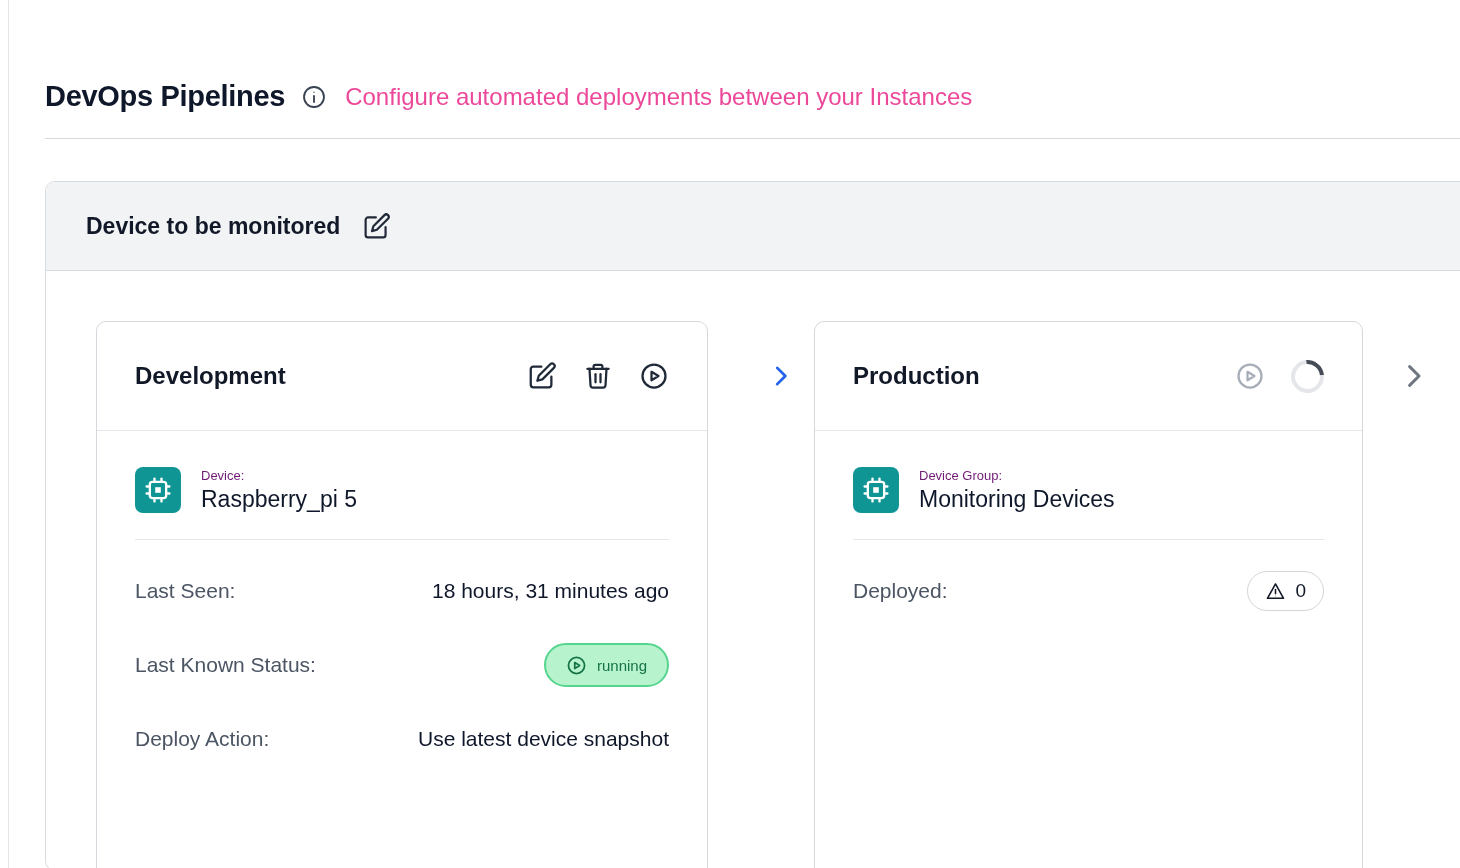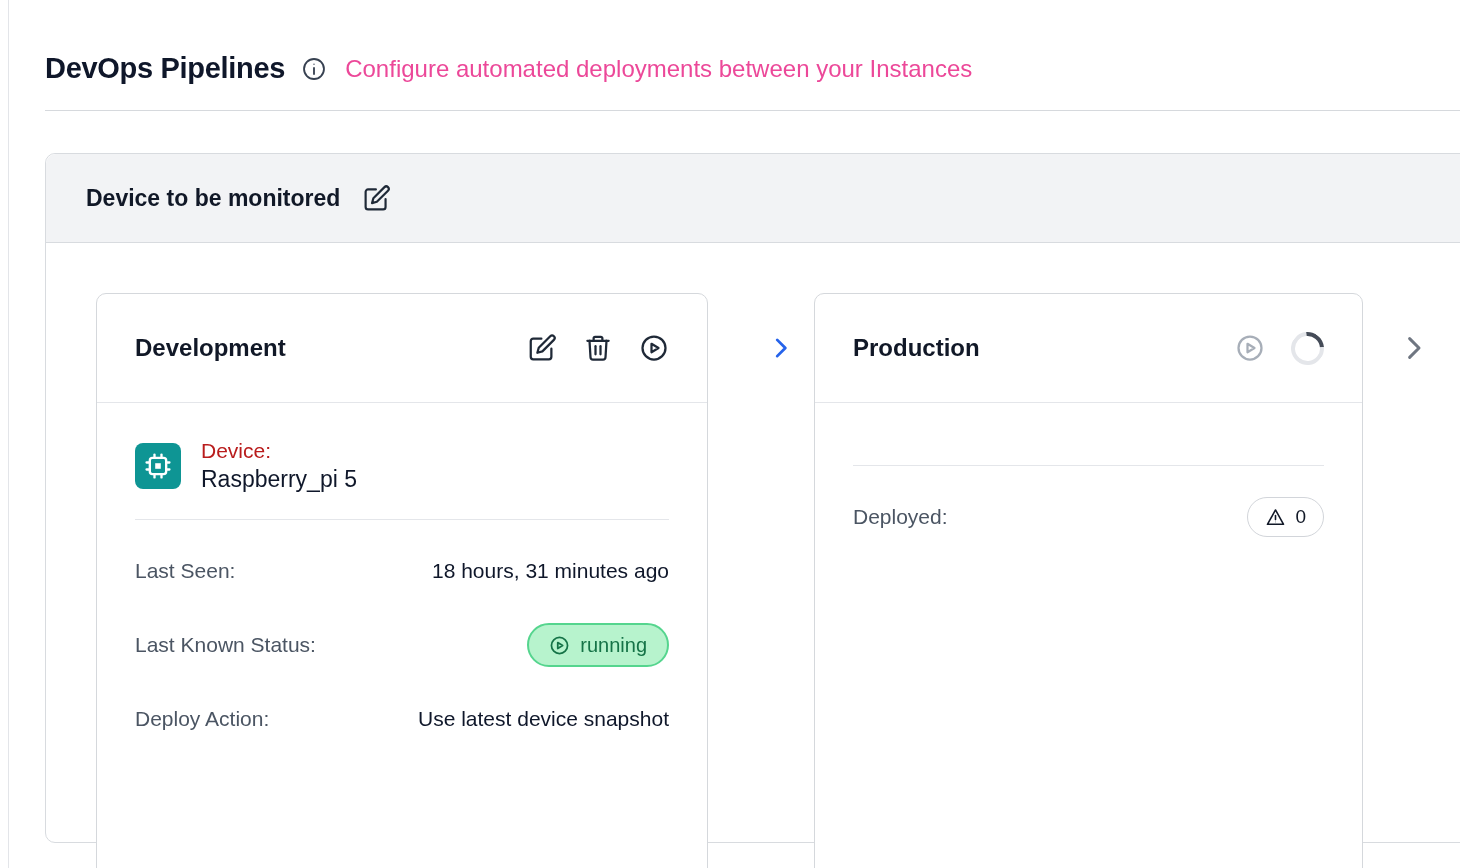--- a/index.html
+++ b/index.html
@@ -11,21 +11,21 @@
     color: #111827;
     position: relative;
     overflow: hidden;
   }
   button { background: none; border: none; padding: 0; cursor: pointer; color: #1f2937; display: inline-flex; align-items: center; }
   svg { display: block; }
 
   .left-edge { position: absolute; left: 8px; top: 0; bottom: 0; width: 1px; background: #e3e5e9; }
 
   
-  .page-header { display: flex; align-items: center; padding: 52px 0 0 45px; }
+  .page-header { display: flex; align-items: center; padding: 80px 0 0 45px; }
   .page-title { margin: 0; font-size: 29px; font-weight: 700; color: #0f172a; letter-spacing: -0.3px; }
   .info-btn { margin-left: 16px; color: #374151; }
   .info-btn svg { width: 26px; height: 26px; }
   .subtitle { margin-left: 18px; font-size: 24px; color: #ec4899; }
 
   .header-divider { margin: 25px 0 0 45px; height: 1px; background: #d6d9dd; }
 
   
   .panel { margin: 42px 0 0 45px; width: 1480px; height: 690px; border: 1px solid #d8dbdf; border-radius: 10px; background: #fff; }
   .panel-header { height: 89px; background: #f2f3f5; border-bottom: 1px solid #d8dbdf; border-radius: 10px 10px 0 0; display: flex; align-items: center; gap: 22px; padding-left: 40px; }
@@ -43,30 +43,30 @@
   .card-actions { display: flex; align-items: center; gap: 26px; }
   .card-actions svg { width: 30px; height: 30px; }
   .ghost { color: #a7aeb8; }
 
   .spinner { width: 33px; height: 33px; border-radius: 50%; border: 4.5px solid #e4e6ea; border-top-color: #454c58; transform: rotate(40deg); }
 
   .card-body { padding: 36px 38px 0 38px; }
   .device-row { display: flex; align-items: center; gap: 20px; }
   .device-icon { width: 46px; height: 46px; border-radius: 8px; background: #0E9594; display: flex; align-items: center; justify-content: center; flex: none; }
   .device-icon svg { width: 28px; height: 28px; }
-  .device-label { font-size: 21px; color: #b91c1c; }
+  .device-label { font-size: 13px; color: #701a75; }
   .device-name { font-size: 23px; color: #0f172a; margin-top: 3px; }
 
   .card-divider { height: 1px; background: #e4e6ea; margin-top: 26px; }
 
   .info-row { display: flex; align-items: center; justify-content: space-between; margin-top: 28px; min-height: 46px; }
   .row-label { font-size: 21px; color: #4b5563; }
   .row-value { font-size: 21px; color: #0f172a; }
 
-  .status-pill { display: inline-flex; align-items: center; gap: 10px; height: 44px; padding: 0 20px; border-radius: 22px; background: #B7F3CD; border: 2px solid #55D58E; color: #157347; font-size: 20px; }
+  .status-pill { display: inline-flex; align-items: center; gap: 10px; height: 44px; padding: 0 20px; border-radius: 22px; background: #B7F3CD; border: 2px solid #55D58E; color: #157347; font-size: 15px; }
   .status-pill svg { width: 21px; height: 21px; }
 
   .count-pill { display: inline-flex; align-items: center; gap: 9px; height: 40px; padding: 0 17px; border-radius: 20px; border: 1px solid #d2d5da; background: #fff; color: #111827; font-size: 19px; }
   .count-pill svg { width: 21px; height: 21px; }
 
   .connector { margin: 42px 20px 0 60px; color: #2563eb; flex: none; }
   .connector svg { width: 26px; height: 26px; }
 
   .next-chevron { margin: 40px 0 0 36px; color: #6f7681; flex: none; }
   .next-chevron svg { width: 30px; height: 30px; }
@@ -204,20 +204,40 @@
                 <circle cx="12" cy="12" r="9.2"></circle>
                 <path d="M10 8.6l5.6 3.4-5.6 3.4z"></path>
               </svg>
             </span>
           </button>
           <span class="spinner"></span>
         </div>
       </div>
 
       <div class="card-body">
+        <div class="device-row">
+          <span class="device-icon">
+            <svg viewBox="0 0 24 24" fill="none" stroke="#ffffff" stroke-width="2" stroke-linecap="round">
+              <rect x="5" y="5" width="14" height="14" rx="2.2"></rect>
+              <rect x="9.6" y="9.6" width="4.8" height="4.8" fill="#ffffff" stroke="none"></rect>
+              <line x1="9" y1="2.2" x2="9" y2="5"></line>
+                <line x1="15" y1="2.2" x2="15" y2="5"></line>
+              <line x1="9" y1="19" x2="9" y2="21.8"></line>
+                <line x1="15" y1="19" x2="15" y2="21.8"></line>
+              <line x1="2.2" y1="9" x2="5" y2="9"></line>
+                <line x1="2.2" y1="15" x2="5" y2="15"></line>
+              <line x1="19" y1="9" x2="21.8" y2="9"></line>
+                <line x1="19" y1="15" x2="21.8" y2="15"></line>
+            </svg>
+          </span>
+          <div>
+            <div class="device-label">Device Group:</div>
+            <div class="device-name">Monitoring Devices</div>
+          </div>
+        </div>
 
         <div class="card-divider"></div>
 
 
         <div class="info-row">
           <span class="row-label">Deployed:</span>
           <button class="count-pill">
             <span>
               <svg viewBox="0 0 24 24" fill="none" stroke="currentColor" stroke-width="1.8" stroke-linecap="round" stroke-linejoin="round">
                 <path d="M12 3.4 2.8 19.8h18.4z"></path>

